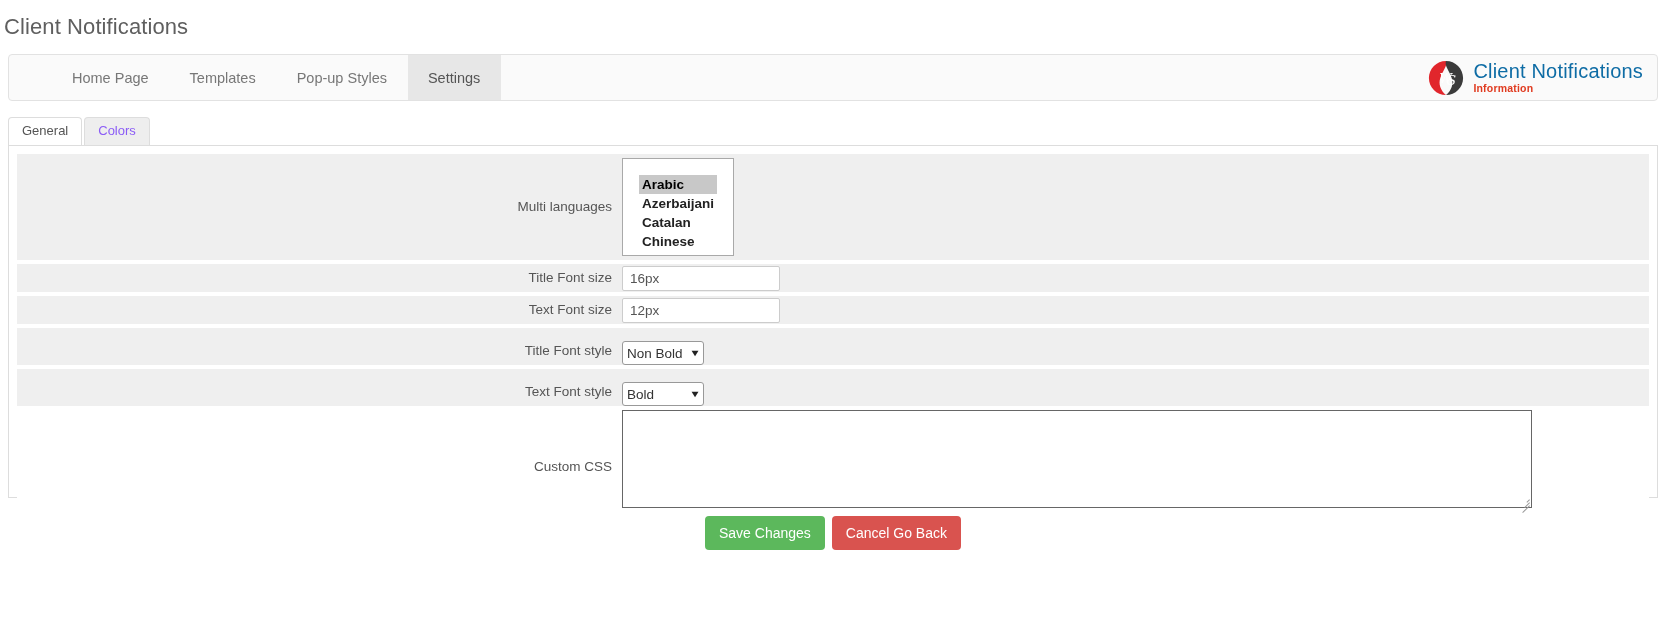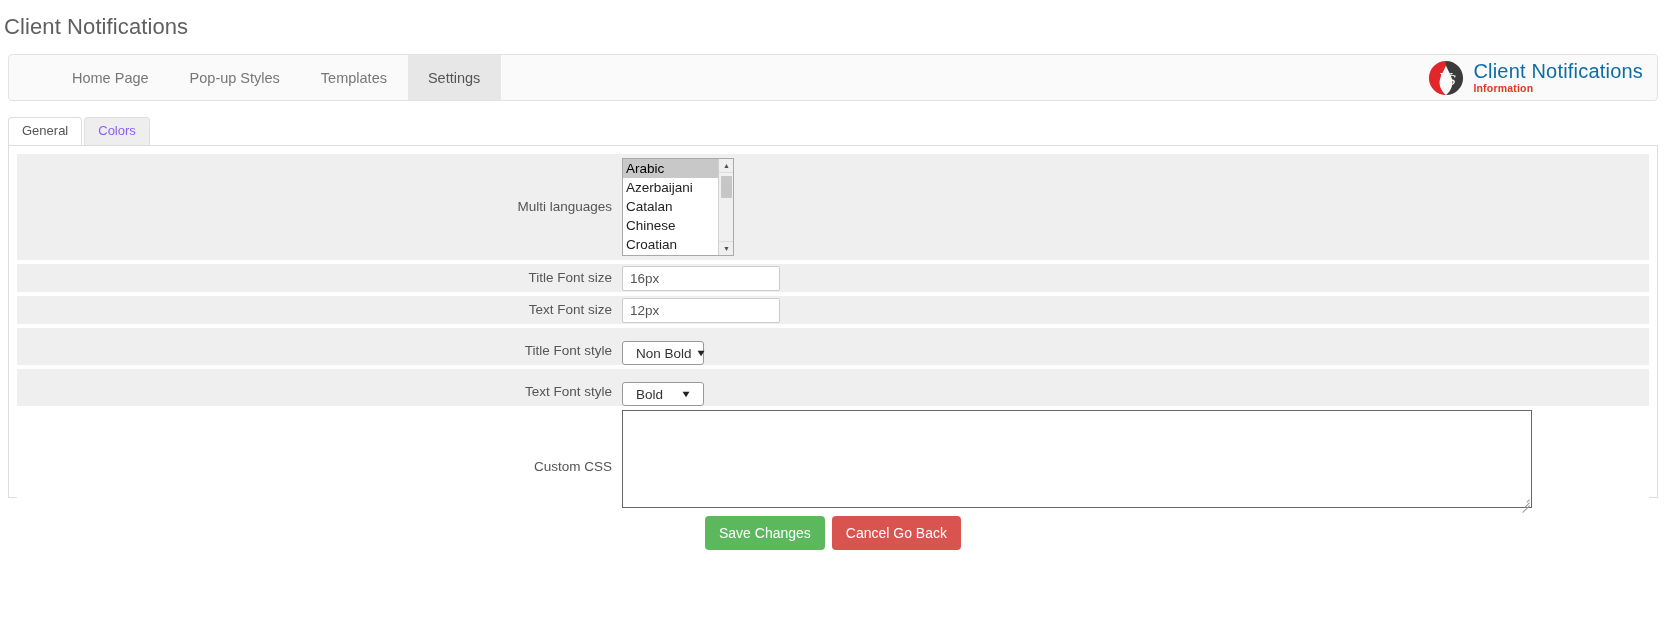--- a/index.html
+++ b/index.html
@@ -153,23 +153,24 @@
     height: 98px;
     border: 1px solid #a9a9a9;
     background: #ffffff;
     overflow: hidden;
     position: relative;
     display: flex;
     font-size: 13.5px;
   }
   .ms-list {
     flex: 1 1 auto;
-    padding: 0;
+    padding: 16px;
     margin: 0;
     list-style: none;
+    font-weight: bold;
   }
   .ms-item {
     padding: 1px 3px;
     line-height: 17px;
     color: #222222;
     white-space: nowrap;
     cursor: pointer;
   }
   .ms-item.selected {
     background: #c8c8c8;
@@ -220,21 +221,21 @@
   .row-select .row-label { line-height: 28px; }
   .sel {
     width: 82px;
     height: 24px;
     border: 1px solid #999999;
     border-radius: 3px;
     background: #ffffff;
     font-size: 13.5px;
     font-family: "Liberation Sans", sans-serif;
     color: #333333;
-    padding: 1px 13px;
+    padding: 1px 4px;
     display: flex;
     align-items: center;
     justify-content: space-between;
     cursor: pointer;
     white-space: nowrap;
   }
   .sel-caret {
     font-size: 9px;
     color: #222222;
     line-height: 1;
@@ -296,22 +297,22 @@
   .btn-cancel { background: #d9534f; }
 </style>
 </head>
 <body>
 
 <div class="page-title">Client Notifications</div>
 
 <div class="navbar">
   <div class="nav-tabs">
     <div class="nav-tab">Home Page</div>
+    <div class="nav-tab">Templates</div>
     <div class="nav-tab">Pop-up Styles</div>
-    <div class="nav-tab">Templates</div>
     <div class="nav-tab active">Settings</div>
   </div>
 
   <div class="brand">
     <div class="brand-logo">
       <svg viewBox="0 0 40 40" width="38" height="38" aria-hidden="true">
         <path d="M20 2 C10 2 2 10 2 20 C2 30 10 38 20 38 C14 33 12 26 14 20 C16 13 22 7 20 2 Z" fill="#e1262c"></path>
         <path d="M20 2 C30 2 38 10 38 20 C38 30 30 38 20 38 C26 33 28 26 26 20 C24 13 18 7 20 2 Z" fill="#3b3b3b"></path>
         <text x="13" y="25" font-family="DejaVu Serif, serif" font-size="13" font-style="italic" fill="#ffffff">W</text>
         <text x="21" y="27" font-family="DejaVu Serif, serif" font-size="14" font-style="italic" fill="#ffffff">S</text>

